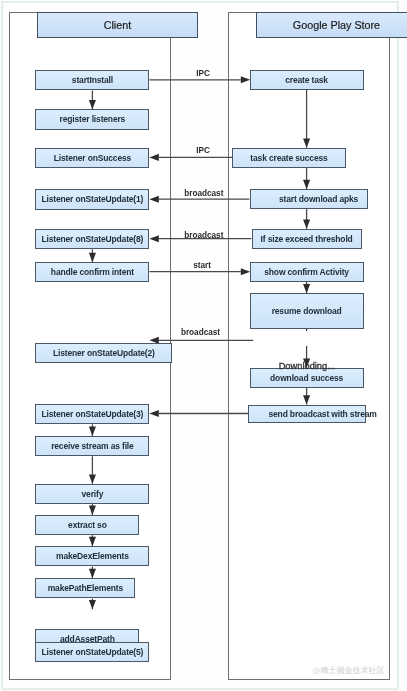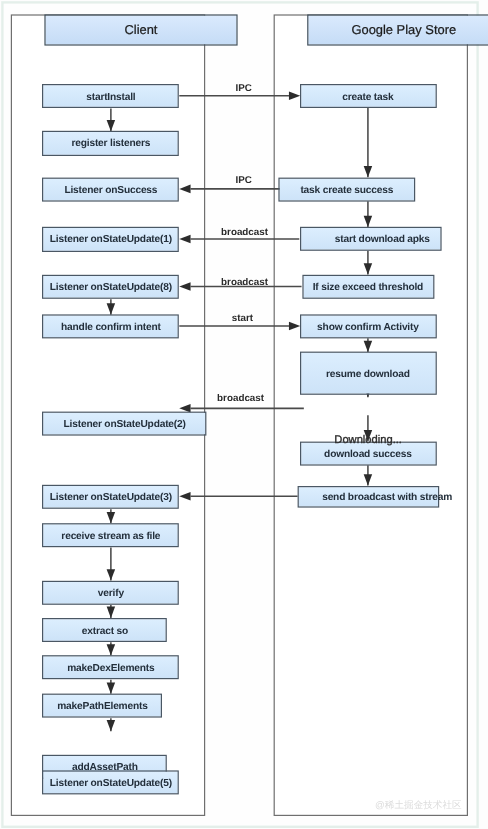--- a/index.html
+++ b/index.html
@@ -123,14 +123,14 @@
 
   <div class="plain" id="p-0" style="left: 306.8px; top: 325px; margin-top: 41px;">Downloding...</div>
 
   <div class="lbl" id="e-0" style="left: 203px; top: 72.6px;">IPC</div>
   <div class="lbl" id="e-1" style="left: 203px; top: 150.2px;">IPC</div>
   <div class="lbl" id="e-2" style="left: 203.8px; top: 192.7px;">broadcast</div>
   <div class="lbl" id="e-3" style="left: 203.8px; top: 234.5px;">broadcast</div>
   <div class="lbl" id="e-4" style="left: 202px; top: 265.2px;">start</div>
   <div class="lbl" id="e-5" style="left: 200.5px; top: 331.5px;">broadcast</div>
 
-  <div class="wm" style="left:312.6px;top:664.6px;">@稀土掘金技术社区</div>
+  <div class="wm" style="left:312.6px;top:664.6px;font-weight:bold;">@稀土掘金技术社区</div>
 </div>
 
 </body></html>

